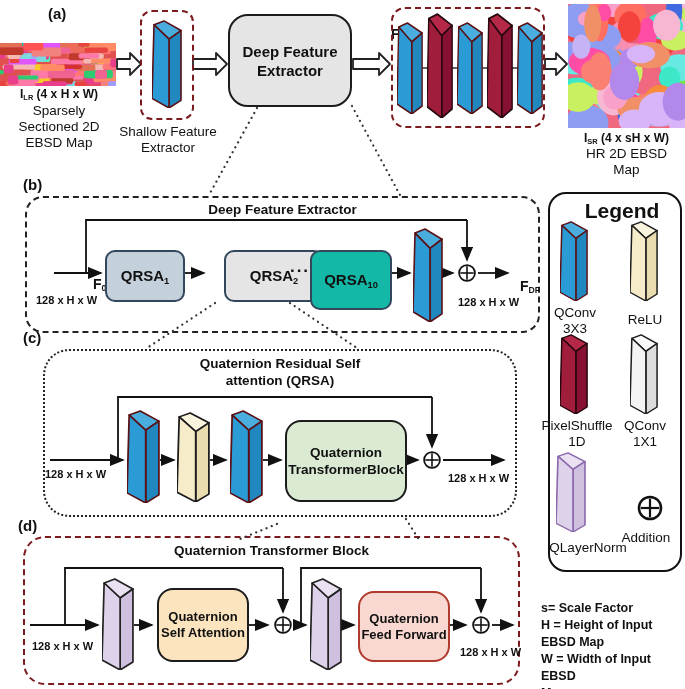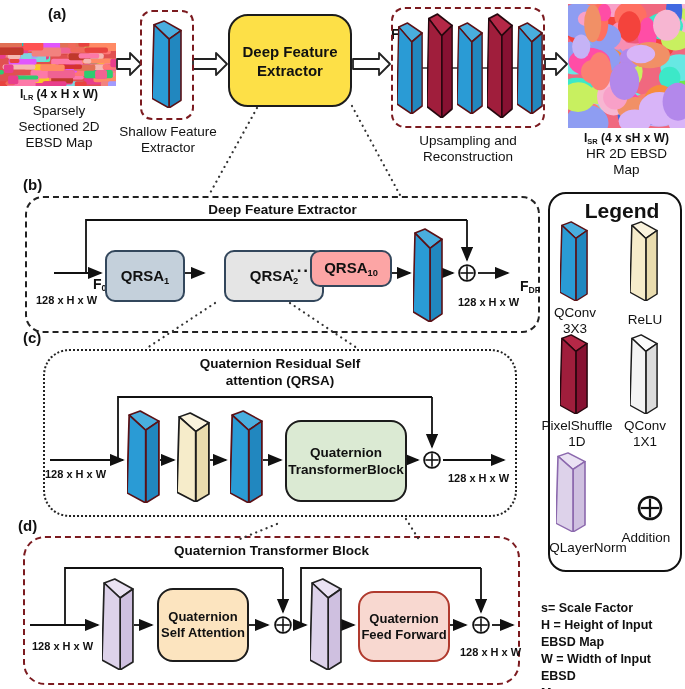--- a/index.html
+++ b/index.html
@@ -238,21 +238,21 @@
     <polygon points="2,5 17,20 17,92 0,82" fill="#2a9bd5" stroke="#5a1116" stroke-width="1.6" stroke-linejoin="round"></polygon>
   </svg>
     </div>
   <div class="abs center cap ml" style="left:116px;top:124px;width:104px;z-index:2">Shallow Feature
 Extractor</div>
 
   <div class="abs f-lbl" style="left:197px;top:26px;z-index:2">
     <span>F</span><sub>0</sub>
   </div>
 
-  <div class="roundbox dfe-box center" style="left:228px;top:14px;width:124px;height:93px;background:#fde047;z-index:2">
+  <div class="roundbox dfe-box center" style="left:228px;top:14px;width:124px;height:93px;background:#e5e5e5;z-index:2">
     <div class="lbl ml" style="font-size:15px;line-height:19px;padding-top:26px">Deep Feature
 Extractor</div>
   </div>
 
   <div class="abs f-lbl" style="left:355px;top:26px;z-index:2">
     <span>F</span><sub>DF</sub>
   </div>
 
   <div class="roundbox dash-maroon" style="left:391px;top:7px;width:154px;height:121px;z-index:2"></div>
   <div class="abs" style="left:397px;top:22px;width:26px;height:92px;z-index:3">
@@ -283,22 +283,20 @@
     <polygon points="2,5 17,20 17,92 0,82" fill="#a01e3c" stroke="#26070e" stroke-width="1.6" stroke-linejoin="round"></polygon>
   </svg>
     </div>
   <div class="abs" style="left:517px;top:22px;width:26px;height:92px;z-index:3">
       <svg viewBox="0 0 30 92" preserveAspectRatio="none" width="100%" height="100%">
     <polygon points="2,5 12,1 29,11 17,20" fill="#49aede" stroke="#5a1116" stroke-width="1.6" stroke-linejoin="round"></polygon>
     <polygon points="17,20 29,11 29,84 17,92" fill="#2187bf" stroke="#5a1116" stroke-width="1.6" stroke-linejoin="round"></polygon>
     <polygon points="2,5 17,20 17,92 0,82" fill="#2a9bd5" stroke="#5a1116" stroke-width="1.6" stroke-linejoin="round"></polygon>
   </svg>
     </div>
-  <div class="abs center cap ml" style="left:386px;top:133px;width:164px;z-index:2">Upsampling and
-Reconstruction</div>
 
   <svg class="abs" width="117" height="124" style="left:568px;top:4px;z-index:2">
       <rect x="0" y="0" width="117" height="124" fill="#f0687f"></rect>
       <ellipse cx="49.79535862058401" cy="5.235249967314303" rx="17.136107675731182" ry="11.802575213368982" fill="#f7b6d2"></ellipse>
       <ellipse cx="96.65465771220624" cy="109.51041368208826" rx="18.543922413140535" ry="5.783526885788888" fill="#fa8072"></ellipse>
       <ellipse cx="106.37982022552751" cy="72.405877138488" rx="13.93461849167943" ry="14.65111630083993" fill="#6ee849"></ellipse>
       <ellipse cx="6.281630566343665" cy="16.156463510356843" rx="7.197315197438002" ry="10.832173571456224" fill="#67e8e3"></ellipse>
       <ellipse cx="114.2561486356426" cy="7.1329095754772425" rx="10.611962717026472" ry="8.492635477799922" fill="#f7b6d2"></ellipse>
       <ellipse cx="24.31719457707368" cy="27.032802742905915" rx="6.132124822586775" ry="16.41875463910401" fill="#67e8e3"></ellipse>
       <ellipse cx="55.69623088580556" cy="75.15032871440053" rx="10.860462885349989" ry="8.626879175193608" fill="#4169e1"></ellipse>
@@ -389,21 +387,21 @@
   </div>
   <div class="abs dim" style="left:36px;top:294px;z-index:2">128 x H x W</div>
 
   <div class="roundbox qrsa" style="left:105px;top:250px;width:80px;height:52px;background:#c4d0db;z-index:2">
     <span><span>QRSA</span><sub>1</sub></span>
   </div>
   <div class="roundbox qrsa" style="left:224px;top:250px;width:100px;height:52px;background:#e5e5e5;z-index:2">
     <span><span>QRSA</span><sub>2</sub></span>
   </div>
   <div class="abs lbl" style="left:290px;top:261px;font-size:17px;letter-spacing:1px;z-index:2">···</div>
-  <div class="roundbox qrsa" style="left:310px;top:250px;width:82px;height:37px;background:#fca5a5;z-index:2">
+  <div class="roundbox qrsa" style="left:310px;top:250px;width:82px;height:60px;background:#14b8a6;z-index:2">
     <span><span>QRSA</span><sub>10</sub></span>
   </div>
 
   <div class="abs" style="left:413px;top:228px;width:30px;height:94px;z-index:3">
       <svg viewBox="0 0 30 92" preserveAspectRatio="none" width="100%" height="100%">
     <polygon points="2,5 12,1 29,11 17,20" fill="#49aede" stroke="#5a1116" stroke-width="1.6" stroke-linejoin="round"></polygon>
     <polygon points="17,20 29,11 29,84 17,92" fill="#2187bf" stroke="#5a1116" stroke-width="1.6" stroke-linejoin="round"></polygon>
     <polygon points="2,5 17,20 17,92 0,82" fill="#2a9bd5" stroke="#5a1116" stroke-width="1.6" stroke-linejoin="round"></polygon>
   </svg>
     </div>

